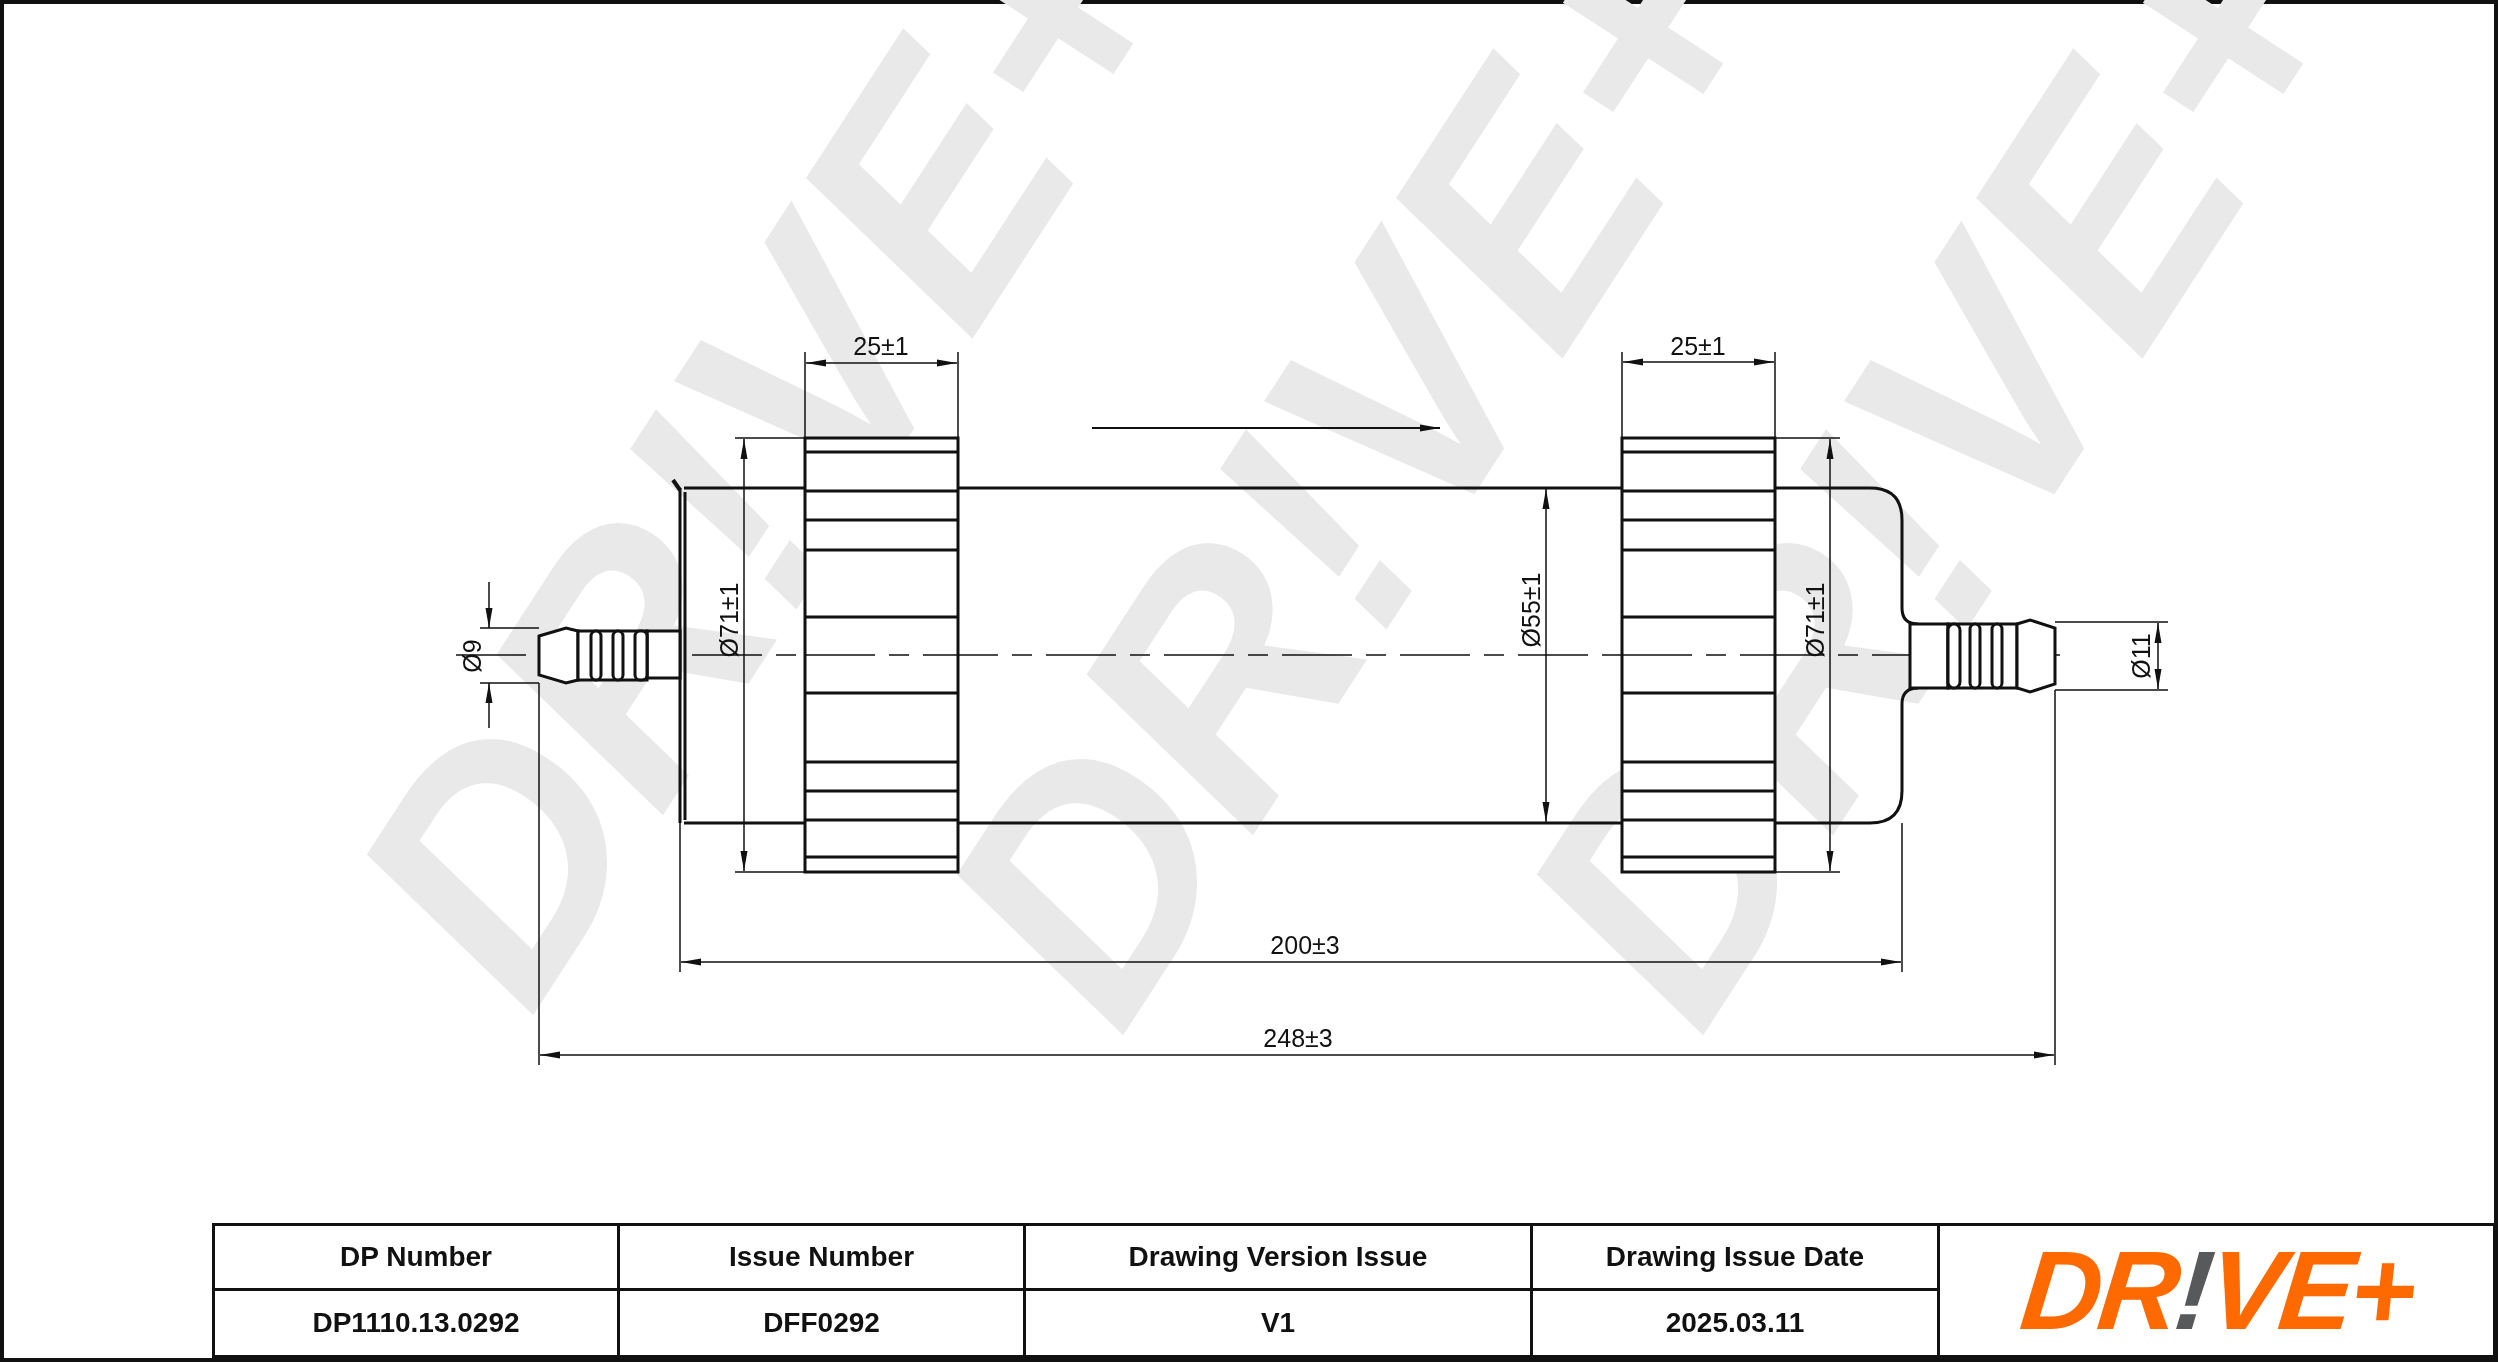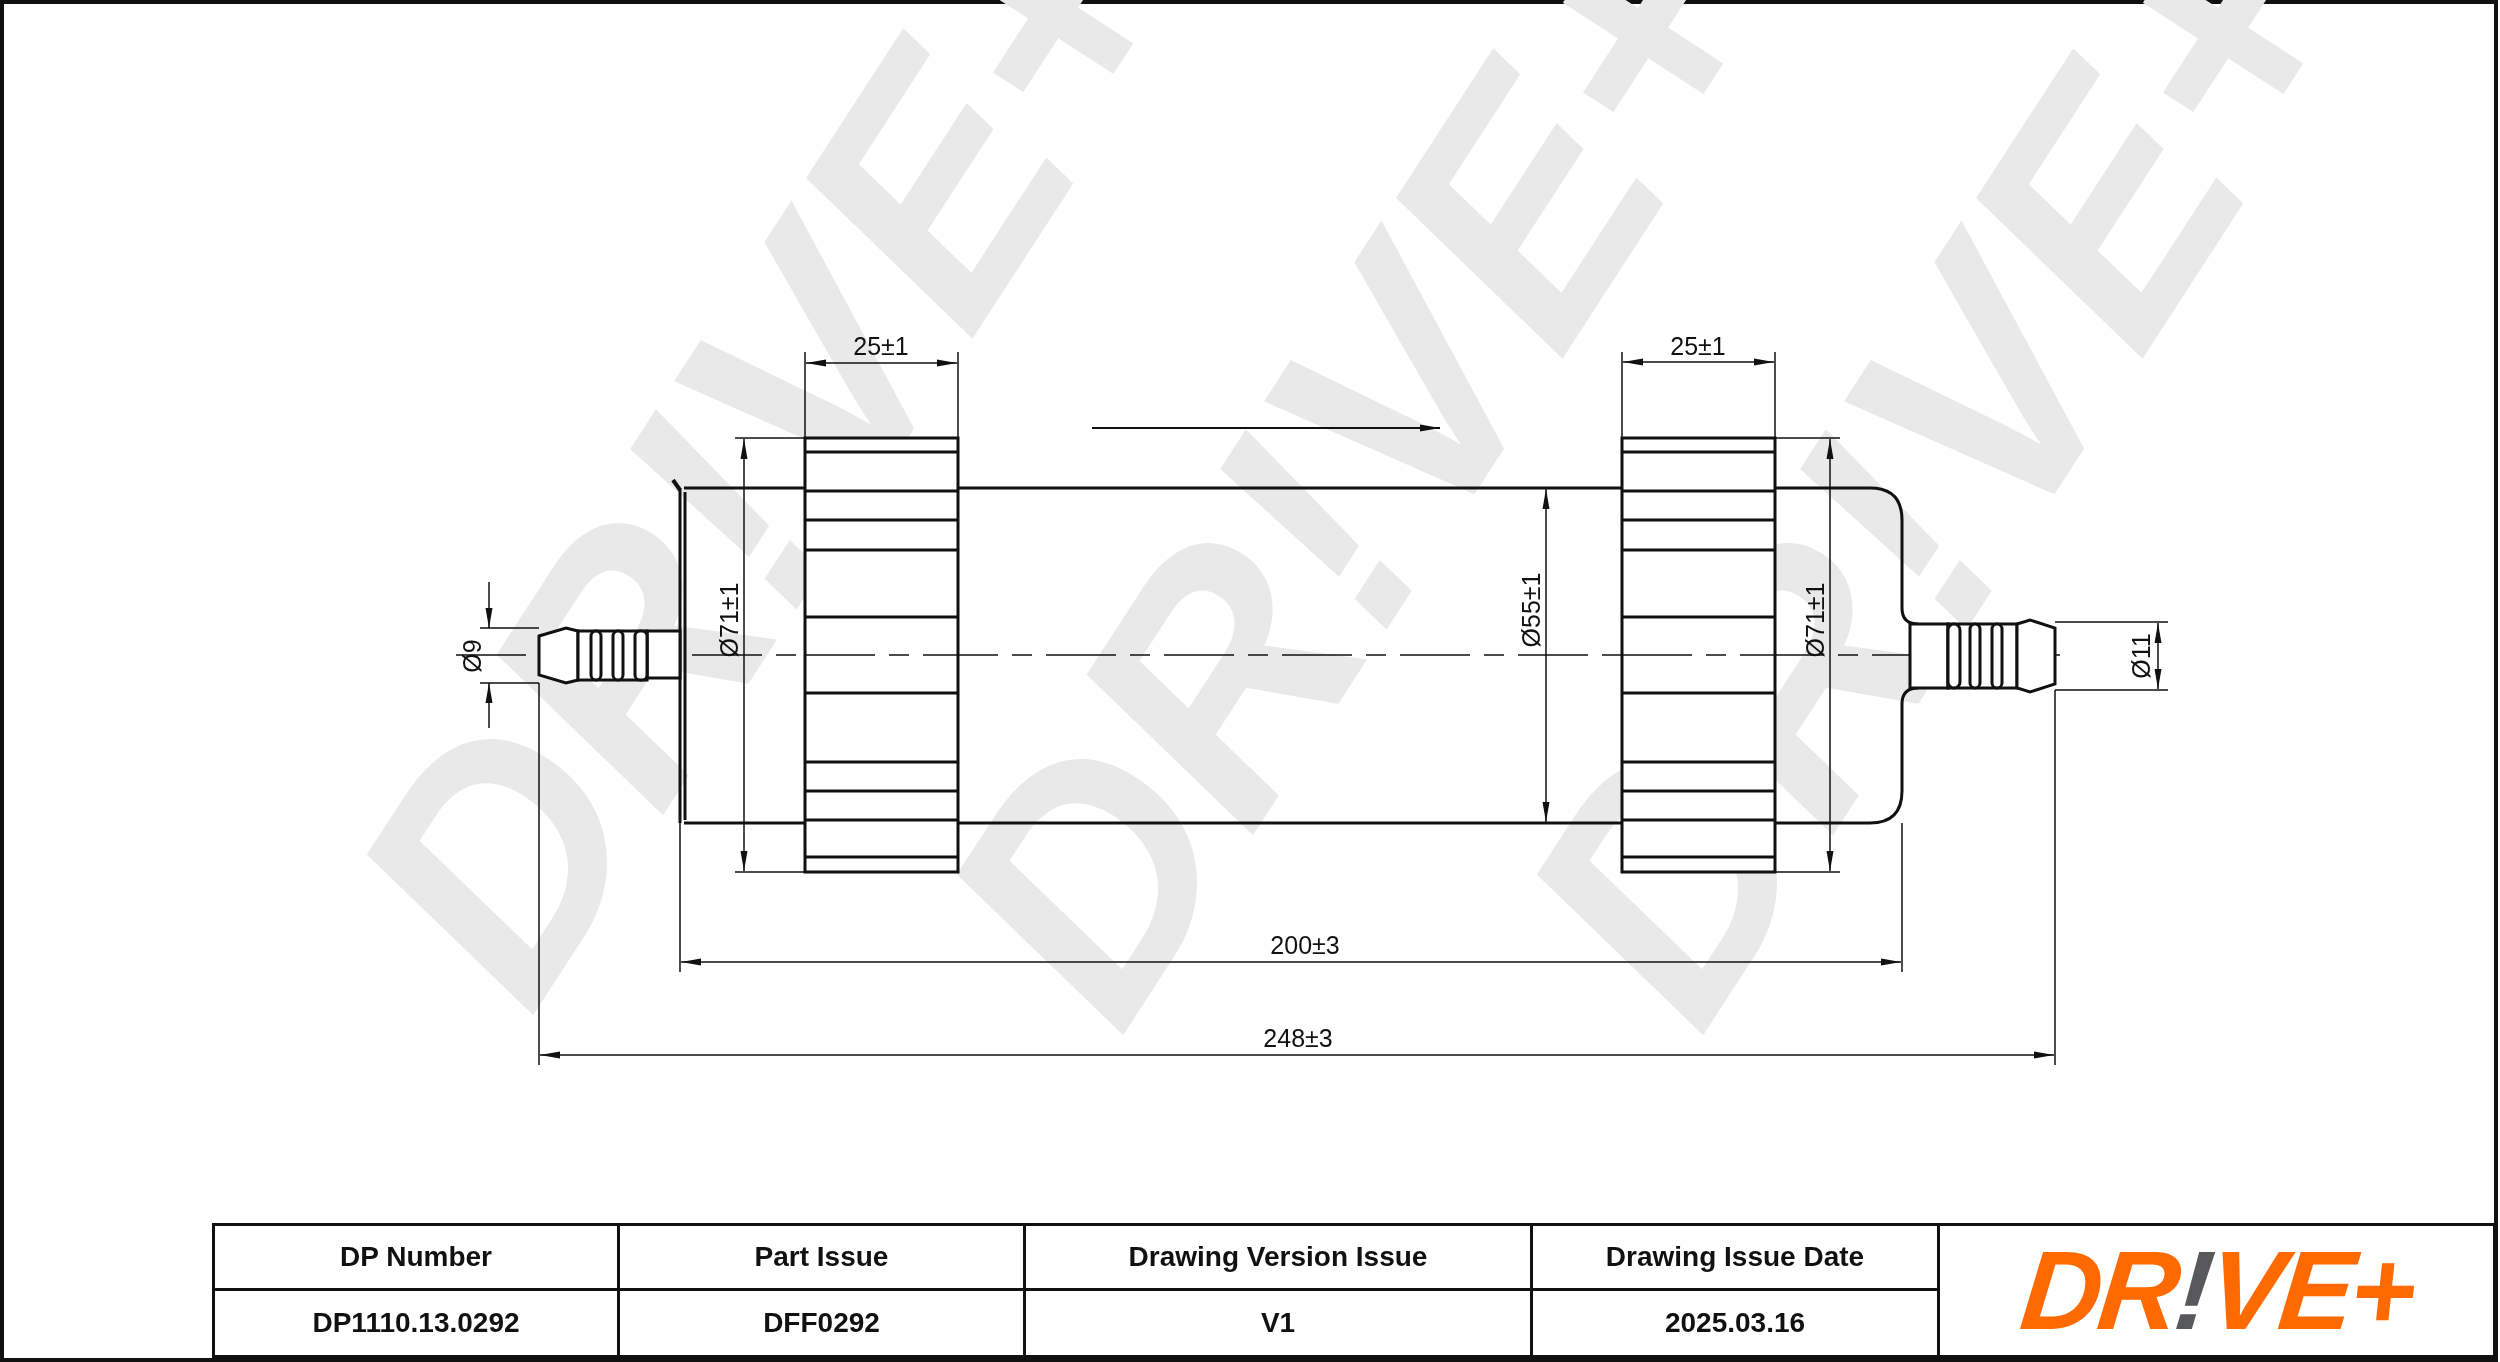--- a/index.html
+++ b/index.html
@@ -168,28 +168,28 @@
   <text class="dim-text" x="1305" y="954" text-anchor="middle">200±3</text>
   <text class="dim-text" x="1298" y="1047" text-anchor="middle">248±3</text>
 </svg>
 </div>
 
 <div class="title-block">
   <table class="tb-table">
     <tbody>
         <tr>
       <td class="tb-cell tb-head" style="width:402px">DP Number</td>
-      <td class="tb-cell tb-head" style="width:403px">Part Issue</td>
+      <td class="tb-cell tb-head" style="width:403px">Issue Number</td>
       <td class="tb-cell tb-head" style="width:504px">Drawing Version Issue</td>
       <td class="tb-cell tb-head" style="width:404px">Drawing Issue Date</td>
       <td class="logo-cell" rowspan="2" style="width:553px">
         <span class="logo"><span>DR</span><span class="bang">!</span><span>VE+</span></span>
       </td>
     </tr>
     <tr>
       <td class="tb-cell tb-val">DP1110.13.0292</td>
       <td class="tb-cell tb-val">DFF0292</td>
       <td class="tb-cell tb-val">V1</td>
-      <td class="tb-cell tb-val">2025.03.16</td>
+      <td class="tb-cell tb-val">2025.03.11</td>
     </tr>
   </tbody>
     </table>
 </div>
 
 </body></html>

